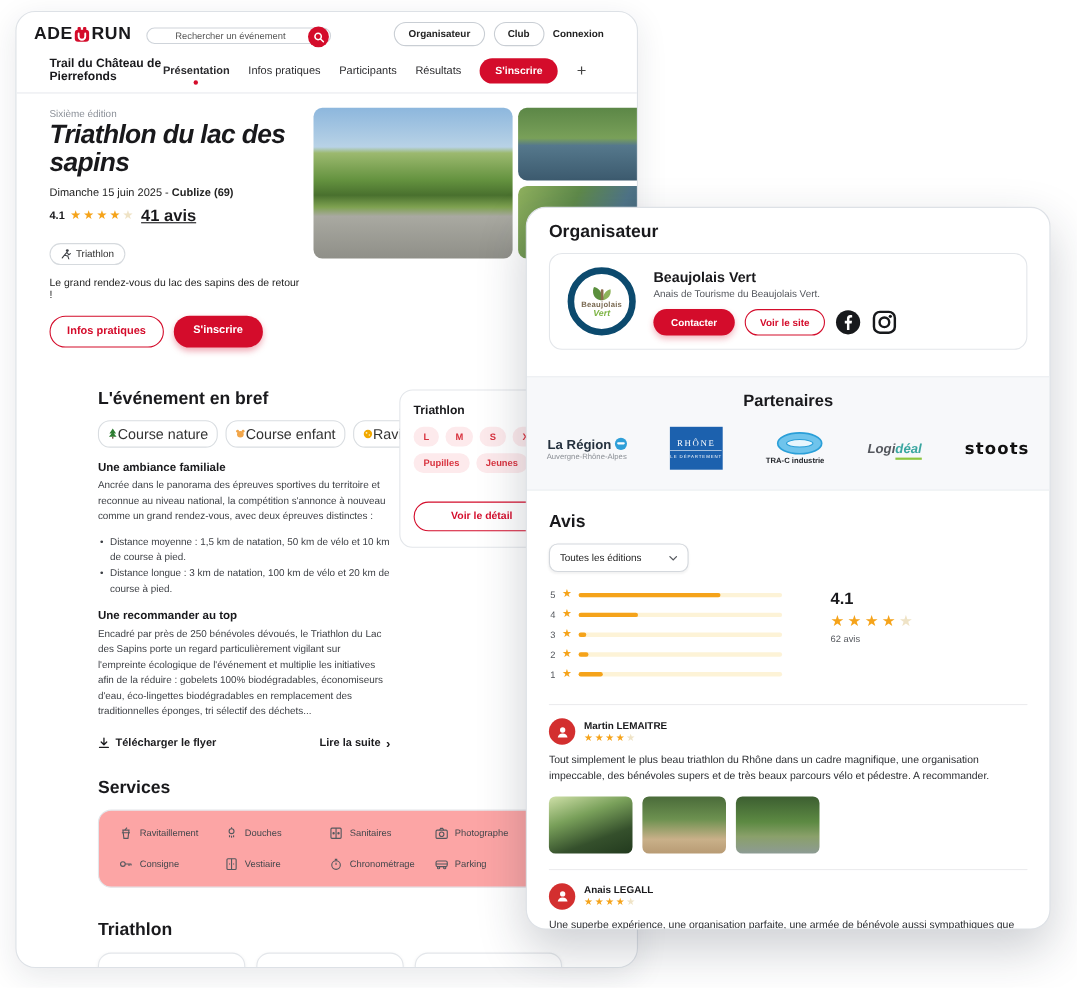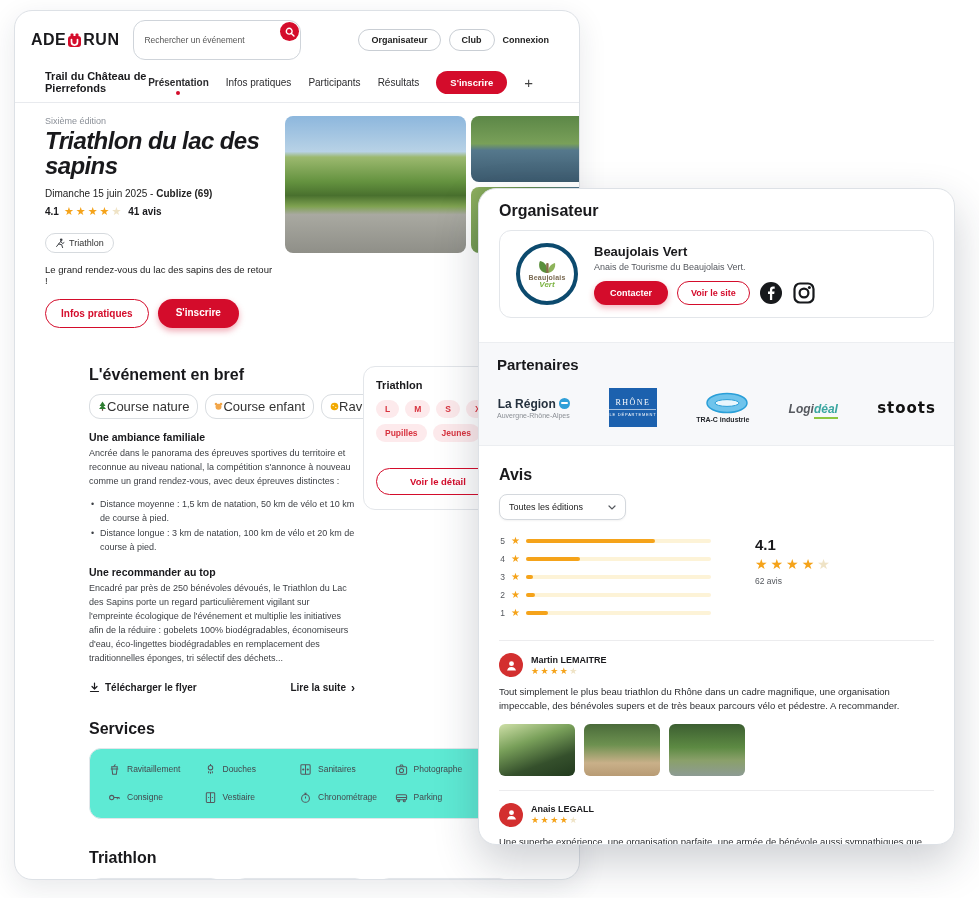--- a/index.html
+++ b/index.html
@@ -11,21 +11,21 @@
   .canvas{position:relative; width:979px; height:898px; overflow:hidden;}
   .win{position:absolute; background:#fff; border:1px solid #dde1e6; border-radius:18px; overflow:hidden;}
   .win.main{left:14px; top:10px; width:566px; height:870px; box-shadow:0 8px 28px rgba(30,40,60,.10);}
   .win.overlay{left:478px; top:188px; width:477px; height:657px; box-shadow:0 18px 44px rgba(30,40,60,.22); z-index:10;}
 
   
   .hrow1{display:flex; align-items:center; gap:14px; padding:9px 30px 4px 16px;}
   .logo{display:flex; align-items:center; font-weight:800; font-size:16px; letter-spacing:.5px; cursor:pointer;}
   .logo svg{margin:0 1px;}
   .search{position:relative; width:168px;}
-  .search input{width:100%; height:40px; border:1px solid #cfd4da; border-radius:12px; padding:0 26px 0 10px; font-size:8.5px; font-family:inherit; color:#333;}
+  .search input{width:100%; height:15px; border:1px solid #cfd4da; border-radius:12px; padding:0 26px 0 10px; font-size:8.5px; font-family:inherit; color:#333;text-align:center;}
   .search input::placeholder{color:#555;}
   .search-btn{position:absolute; right:2px; top:2px; width:19px; height:19px; border:none; border-radius:50%; background:var(--red); display:flex; align-items:center; justify-content:center; cursor:pointer;}
   .hactions{margin-left:auto; display:flex; align-items:center; gap:8px;}
   .pill-btn{border:1px solid #c9ced4; background:#fff; border-radius:13px; padding:5px 12px; font-size:9px; font-weight:700; font-family:inherit; color:#222; cursor:pointer; white-space:nowrap;}
   .login{font-size:9px; font-weight:700; color:#222; cursor:pointer; white-space:nowrap;}
   .hrow2{display:flex; align-items:center; padding:6px 46px 8px 30px; border-bottom:1px solid #e8eaee;}
   .crumb{font-size:11px; font-weight:700;}
   .tabs{margin-left:auto; display:flex; align-items:center; gap:17px;}
   .tab{font-size:10px; color:#2b2b2e; cursor:pointer; position:relative; white-space:nowrap;}
   .tab.active{font-weight:700;}
@@ -38,21 +38,21 @@
   .hero{display:flex; gap:12px; padding:13px 8px 14px 30px;}
   .hero-left{width:228px; flex:none;}
   .edition{font-size:9px; color:var(--gray2); margin-bottom:3px;}
   .hero-title{font-size:24px; line-height:1.04; font-weight:800; font-style:italic; letter-spacing:-.6px; margin-bottom:9px;}
   .hero-date{font-size:10px; color:#222; margin-bottom:7px;}
   .hero-date b{cursor:pointer;}
   .rating-line{display:flex; align-items:center; gap:5px; font-size:10px; margin-bottom:16px;}
   .rating-line .num{font-weight:700;}
   .stars{letter-spacing:2px; font-size:11px; line-height:1;}
   .stars .on{color:var(--star);} .stars .off{color:var(--star-off);}
-  .avis-link{font-weight:700; cursor:pointer; font-size:10px;}
+  .avis-link{font-weight:700; text-decoration:underline; cursor:pointer; font-size:15px;}
   .cat-badge{display:inline-flex; align-items:center; gap:4px; border:1px solid #d6dade; border-radius:11px; padding:4px 9px; font-size:9px; color:#333; margin-bottom:11px; background:#fff;}
   .tagline{font-size:9.5px; color:#222; margin-bottom:13px;}
   .hero-ctas{display:flex; gap:9px;}
   .btn-outline{background:#fff; color:var(--red); border:1px solid var(--red); border-radius:15px; font-weight:700; font-family:inherit; font-size:10px; padding:8px 15px; cursor:pointer;}
   .btn-red.hero{font-size:10px; padding:8px 18px; border-radius:15px; box-shadow:0 3px 6px rgba(212,12,43,.35);}
   .gallery{display:flex; gap:5px;}
   .ph{border-radius:8px; flex:none;}
   .ph.big{width:181px; height:137px;
     background:linear-gradient(180deg,#8db7dd 0%,#b8d2e6 26%,#9cb96f 30%,#64923f 48%,#49702e 58%,#7fa251 66%,#a9a9a1 72%,#8f8f88 100%);}
   .ph-col{display:flex; flex-direction:column; gap:5px;}
@@ -75,44 +75,44 @@
   .link-strong{display:inline-flex; align-items:center; gap:5px; font-size:10px; font-weight:700; color:#1c1c1f; cursor:pointer;}
   .chev{font-size:12px; line-height:1; color:#1c1c1f;}
 
   .side-card{flex:none; width:150px; border:1px solid var(--border); border-radius:12px; padding:12px 12px 14px; align-self:flex-start; background:#fff;}
   .side-card .t{font-size:11px; font-weight:700; margin-bottom:9px;}
   .size-pills{display:flex; flex-wrap:wrap; gap:6px;}
   .size-pill{background:var(--pink); color:#d8333f; font-size:8.5px; font-weight:700; border-radius:10px; padding:4px 9px; cursor:pointer;}
   .detail-btn{margin-top:26px; width:100%; background:#fff; border:1px solid var(--red); color:var(--red); border-radius:14px; padding:7px 0; font-size:9.5px; font-weight:700; font-family:inherit; cursor:pointer;}
 
   .services{margin-top:26px;}
-  .srv-card{margin-top:10px; width:412px; border:1px solid var(--border); border-radius:12px; padding:14px 18px; display:grid; grid-template-columns:repeat(4,1fr); row-gap:15px; column-gap:8px; background:#5eead4;}
+  .srv-card{margin-top:10px; width:412px; border:1px solid var(--border); border-radius:12px; padding:14px 18px; display:grid; grid-template-columns:repeat(4,1fr); row-gap:15px; column-gap:8px; background:#fca5a5;}
   .srv{display:flex; align-items:center; gap:6px; font-size:8.5px; color:#44474c;}
   .srv svg{flex:none;}
 
   .formats{margin-top:30px;}
   .fmt-row{display:flex; gap:10px; margin-top:11px;}
   .fmt-card{width:134px; flex:none; border:1px solid var(--border); border-radius:12px; padding:12px 10px 12px; background:#fff; box-shadow:0 1px 3px rgba(0,0,0,.04);}
   .fmt-card .title{font-size:13px; font-weight:700; text-align:center;}
 
   
   .ov-head{font-size:16px; font-weight:700; padding:13px 20px 10px;}
   .org-card{margin:0 20px; border:1px solid var(--border); border-radius:12px; padding:12px 16px; display:flex; gap:16px; align-items:center;}
-  .org-logo{flex:none; width:62px; height:62px; border-radius:50%; border:4px solid #0c4a6e; display:flex; flex-direction:column; align-items:center; justify-content:center; gap:0; background:#fff;}
+  .org-logo{flex:none; width:62px; height:62px; border-radius:50%; border:6px solid #0c4a6e; display:flex; flex-direction:column; align-items:center; justify-content:center; gap:0; background:#fff;}
   .org-logo .bj{font-size:7px; color:#7a6a52; font-weight:700; letter-spacing:.2px;}
   .org-logo .vt{font-size:8px; color:#7cb342; font-style:italic; font-weight:700; margin-top:-1px;}
   .org-name{font-size:13px; font-weight:700;}
   .org-sub{font-size:9px; color:#55585e; margin-top:3px;}
   .org-btns{display:flex; align-items:center; gap:9px; margin-top:9px;}
   .org-btns .btn-red{font-size:9px; padding:7px 16px; border-radius:14px; box-shadow:0 3px 6px rgba(212,12,43,.3);}
   .org-btns .btn-outline{font-size:9px; padding:6px 13px; border-radius:14px;}
   .soc{width:24px; height:24px; cursor:pointer;}
 
   .partners{margin-top:24px; background:#f7f8fa; border-top:1px solid #eceef1; border-bottom:1px solid #eceef1; padding:13px 18px 18px;}
-  .partners h3{text-align:left; font-size:15px; font-weight:700; margin-bottom:15px;}
+  .partners h3{text-align:center; font-size:15px; font-weight:700; margin-bottom:15px;}
   .p-row{display:flex; align-items:center; justify-content:space-between;}
   .p-item{display:flex; flex-direction:column; align-items:flex-end; cursor:pointer;}
   .lr-top{display:flex; align-items:center; gap:3px; font-size:12px; font-weight:800; color:#26323f;}
   .lr-dot{width:11px; height:11px; border-radius:50%; background:#2f9fd8; position:relative;}
   .lr-dot::after{content:""; position:absolute; left:2px; top:4px; width:7px; height:2px; border-radius:2px; background:#fff;}
   .lr-sub{font-size:7px; color:#8a8e94; margin-top:1px;}
   .rh-box{width:48px; height:39px; background:#1c61ae; color:#fff; display:flex; flex-direction:column; align-items:center; justify-content:center; gap:2px;}
   .rh-box .n{font-size:8px; letter-spacing:1.5px; font-family:"Liberation Serif",serif;}
   .rh-box .s{font-size:4px; letter-spacing:.8px; border-top:1px solid rgba(255,255,255,.6); padding-top:2px;}
   .trac .nm{font-size:7px; font-weight:800; color:#23262b; margin-top:2px;}

